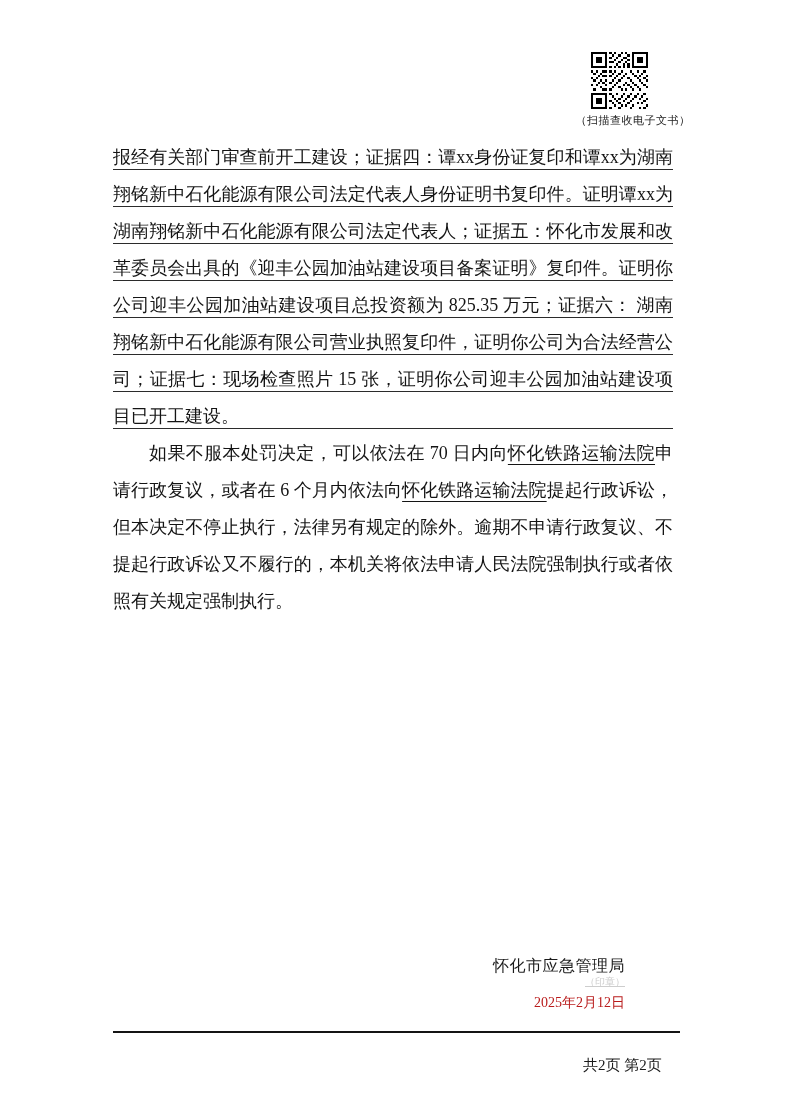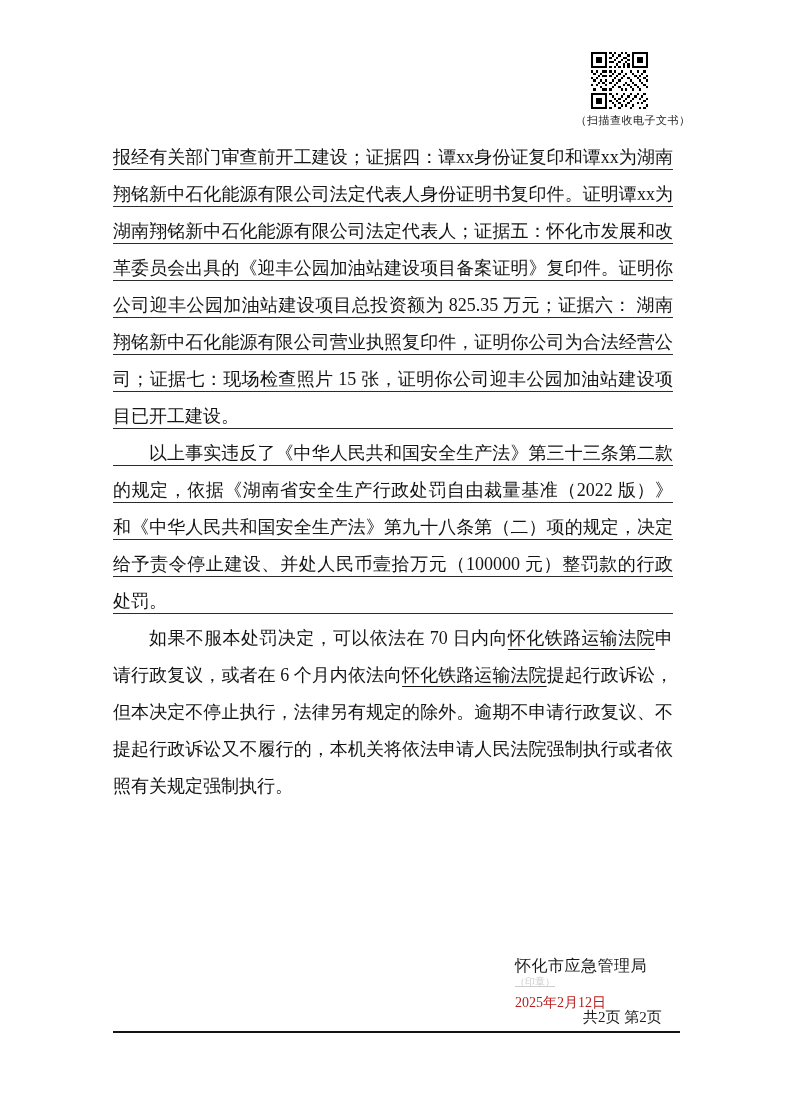--- a/index.html
+++ b/index.html
@@ -37,36 +37,36 @@
   .u{
     text-decoration:underline;
     text-decoration-thickness:1.4px;
     text-underline-offset:5px;
     text-decoration-skip-ink:none;
   }
   .b{font-weight:bold;}
 
   
   .signature{
-    position:absolute;left:515px;top:936px;width:160px;text-align:left;
+    position:absolute;left:465px;top:936px;width:160px;text-align:right;
   }
   .sig-agency{font-size:16px;line-height:19px;letter-spacing:0.5px;color:#1a1a1a;}
   .sig-seal{font-size:10px;line-height:12px;color:#cdcdcd;margin-top:1px;text-decoration:underline;}
   .sig-date{font-size:14px;line-height:20px;margin-top:5px;color:#b91c1c;}
 
   
   .footer-rule{
     position:absolute;left:113px;top:1011px;width:567px;height:2px;background:#141414;
   }
   .footer-note{
     position:absolute;left:114px;top:1019px;width:560px;
     font-size:17px;line-height:22px;color:#1a1a1a;
   }
   .page-indicator{
-    position:absolute;left:583px;top:988px;width:100px;
+    position:absolute;left:583px;top:1036px;width:100px;
     font-size:15px;line-height:18px;color:#1a1a1a;
   }
 </style>
 </head>
 <body>
 
 <div class="page">
 
   <svg class="qr" viewBox="0 0 25 25" width="57" height="57" shape-rendering="crispEdges" aria-hidden="true">
     <g fill="#000">
@@ -77,21 +77,20 @@
       <path d="M0,8h1v1H0z M2,8h1v1H2z M5,8h1v1H5z M1,9h1v1H1z M4,9h1v1H4z M3,10h1v1H3z M5,10h1v1H5z M0,11h1v1H0z M2,11h1v1H2z M1,12h1v1H1z M4,12h1v1H4z M3,13h1v1H3z M5,13h1v1H5z M0,14h1v1H0z M2,14h1v1H2z M4,15h1v1H4z M1,16h1v1H1z M5,16h1v1H5z M6,8h1v1H6z M6,10h1v1H6z M6,12h1v1H6z M6,14h1v1H6z M6,16h1v1H6z"></path>
       <path d="M8,8h1v1H8z M10,8h1v1h-1z M13,8h1v1h-1z M17,8h1v1h-1z M20,8h1v1h-1z M23,8h1v1h-1z M9,9h1v1H9z M12,9h1v1h-1z M15,9h1v1h-1z M18,9h1v1h-1z M22,9h1v1h-1z M8,10h1v1H8z M11,10h1v1h-1z M14,10h1v1h-1z M19,10h1v1h-1z M21,10h1v1h-1z M24,10h1v1h-1z M10,11h1v1h-1z M13,11h1v1h-1z M16,11h1v1h-1z M20,11h1v1h-1z M23,11h1v1h-1z M9,12h1v1H9z M12,12h1v1h-1z M17,12h1v1h-1z M21,12h1v1h-1z M24,12h1v1h-1z M8,13h1v1H8z M11,13h1v1h-1z M15,13h1v1h-1z M18,13h1v1h-1z M22,13h1v1h-1z M10,14h1v1h-1z M14,14h1v1h-1z M16,14h1v1h-1z M19,14h1v1h-1z M23,14h1v1h-1z M9,15h1v1H9z M12,15h1v1h-1z M17,15h1v1h-1z M20,15h1v1h-1z M24,15h1v1h-1z M8,16h1v1H8z M13,16h1v1h-1z M15,16h1v1h-1z M18,16h1v1h-1z M21,16h1v1h-1z"></path>
       <path d="M8,18h1v1H8z M11,18h1v1h-1z M14,18h1v1h-1z M17,18h1v1h-1z M20,18h1v1h-1z M23,18h1v1h-1z M9,19h1v1H9z M13,19h1v1h-1z M16,19h1v1h-1z M19,19h1v1h-1z M22,19h1v1h-1z M10,20h1v1h-1z M12,20h1v1h-1z M15,20h1v1h-1z M18,20h1v1h-1z M21,20h1v1h-1z M24,20h1v1h-1z M8,21h1v1H8z M11,21h1v1h-1z M14,21h1v1h-1z M17,21h1v1h-1z M23,21h1v1h-1z M9,22h1v1H9z M12,22h1v1h-1z M16,22h1v1h-1z M20,22h1v1h-1z M22,22h1v1h-1z M10,23h1v1h-1z M13,23h1v1h-1z M15,23h1v1h-1z M18,23h1v1h-1z M24,23h1v1h-1z M8,24h1v1H8z M12,24h1v1h-1z M17,24h1v1h-1z M21,24h1v1h-1z M23,24h1v1h-1z"></path>
     </g>
   </svg>
   <div class="qr-caption">（扫描查收电子文书）</div>
 
   <div class="content">
     <p class="para ruled"><span>报经有关部门审查前开工建设；证据四：谭xx身份证复印和谭xx为湖南翔铭新中石化能源有限公司法定代表人身份证明书复印件。证明谭xx为 湖南翔铭新中石化能源有限公司法定代表人；证据五：怀化市发展和改革委员会出具的《迎丰公园加油站建设项目备案证明》复印件。证明你公司迎丰公园加油站建设项目总投资额为 825.35 万元；证据六： 湖南翔铭新中石化能源有限公司营业执照复印件，证明你公司为合法经营公司；证据七：现场检查照片 15 张，证明你公司迎丰公园加油站建设项目已开工建设。</span></p>
 
-    <p class="para ruled indent"><span>以上事实违反了《中华人民共和国安全生产法》第三十三条第二款的规定，依据《湖南省安全生产行政处罚自由裁量基准（2022 版）》和《中华人民共和国安全生产法》第九十八条第（二）项的规定，决定给予责令停止建设、并处人民币壹拾万元（100000 元）整罚款的行政处罚。</span></p>
 
 
     <p class="para indent"><span>如果不服本处罚决定，可以依法在 70 日内向</span><span class="u">怀化铁路运输法院</span><span>申请行政复议，或者在 6 个月内依法向</span><span class="u">怀化铁路运输法院</span><span>提起行政诉讼，但本决定不停止执行，法律另有规定的除外。逾期不申请行政复议、不提起行政诉讼又不履行的，本机关将依法申请人民法院强制执行或者依照有关规定强制执行。</span></p>
   </div>
 
   <div class="signature">
     <div class="sig-agency">怀化市应急管理局</div>
     <div class="sig-seal">（印章）</div>
     <div class="sig-date">2025年2月12日</div>
   </div>

